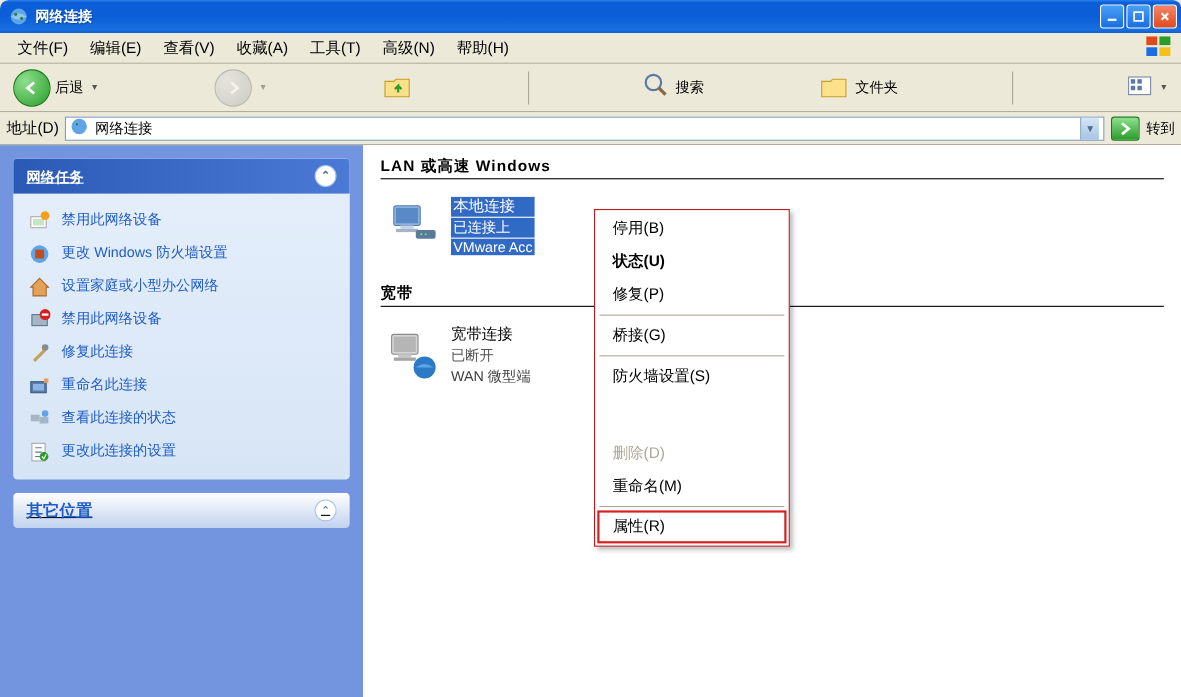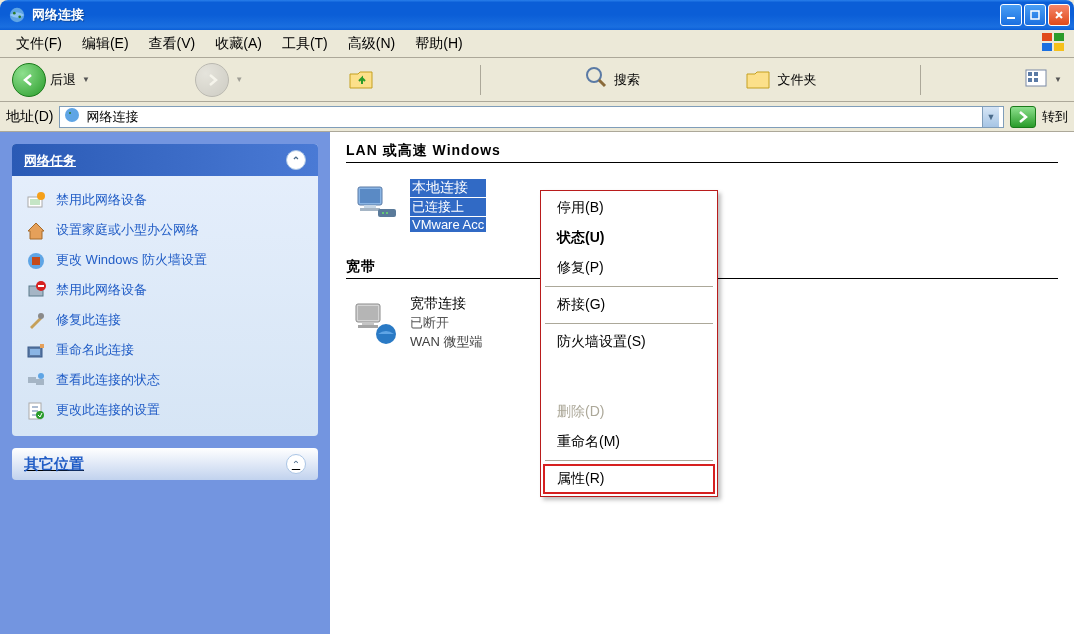--- a/index.html
+++ b/index.html
@@ -201,30 +201,30 @@
         <div class="task-item">
           <span class="task-icon"><svg viewBox="0 0 20 20">
                 <rect x="2" y="6" width="14" height="10" fill="#fff" stroke="#aaa"></rect>
                 <rect x="4" y="8" width="10" height="6" fill="#c5e5c5"></rect>
                 <circle cx="15" cy="5" r="4" fill="#f5a01a"></circle>
               </svg></span>
           <span>禁用此网络设备</span>
         </div>
         <div class="task-item">
           <span class="task-icon"><svg viewBox="0 0 20 20">
-                <path d="M10 2 L18 10 L16 10 L16 18 L4 18 L4 10 L2 10 Z" fill="#e5a05a" stroke="#a56a2a"></path>
-              </svg></span>
-          <span>设置家庭或小型办公网络</span>
-        </div>
-        <div class="task-item">
-          <span class="task-icon"><svg viewBox="0 0 20 20">
                 <circle cx="10" cy="10" r="8" fill="#5fa5e5"></circle>
                 <rect x="6" y="6" width="8" height="8" fill="#c54a1a"></rect>
               </svg></span>
           <span>更改 Windows 防火墙设置</span>
+        </div>
+        <div class="task-item">
+          <span class="task-icon"><svg viewBox="0 0 20 20">
+                <path d="M10 2 L18 10 L16 10 L16 18 L4 18 L4 10 L2 10 Z" fill="#e5a05a" stroke="#a56a2a"></path>
+              </svg></span>
+          <span>设置家庭或小型办公网络</span>
         </div>
         <div class="task-item">
           <span class="task-icon"><svg viewBox="0 0 20 20">
                 <rect x="3" y="5" width="14" height="10" fill="#a5b5c5" stroke="#5a7a8a"></rect>
                 <circle cx="15" cy="5" r="5" fill="#d62020"></circle>
                 <rect x="12" y="4" width="6" height="2" fill="#fff"></rect>
               </svg></span>
           <span>禁用此网络设备</span>
         </div>
         <div class="task-item">

